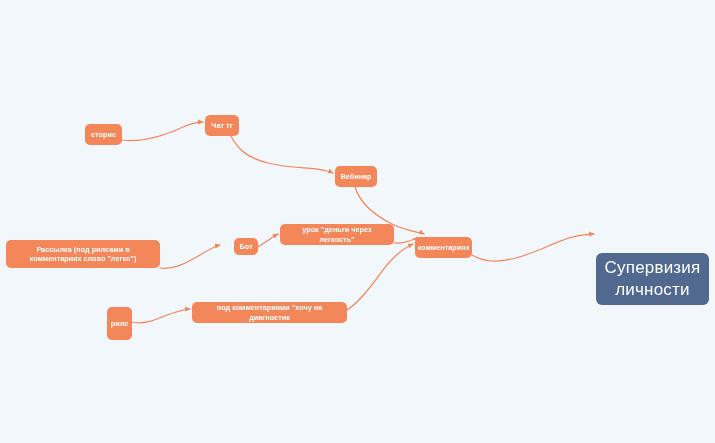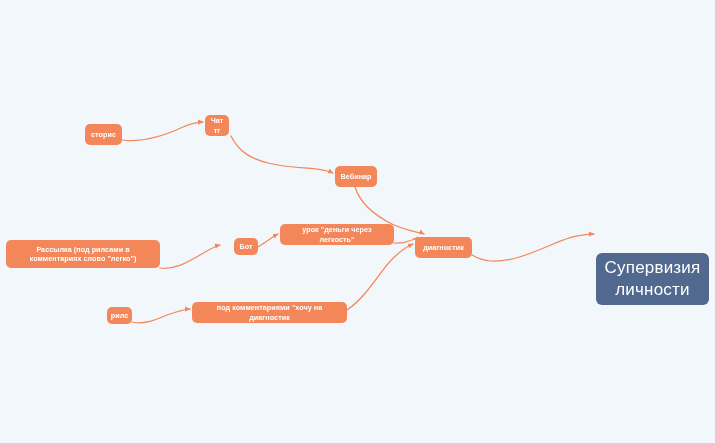--- a/index.html
+++ b/index.html
@@ -85,39 +85,39 @@
         <path d="M132,322 C144,325 155,320 167,315 C178,311 185,309 190,309"></path>
         <path d="M347,310 C362,300 374,282 386,266 C397,253 406,247 413,244"></path>
         <path d="M472,255 C484,262 496,263 516,258 C548,249 566,234 594,234"></path>
       </g>
   </svg>
 
   <div id="node-layer">
       <div class="node" style="left: 85px; top: 124px; width: 37px; height: 21px; background: rgb(244, 135, 90); color: rgb(255, 255, 255);">
         <span class="node-label">сторис</span>
       </div>
-      <div class="node" style="left: 205px; top: 115px; width: 24px; height: 21px; background: rgb(244, 135, 90); color: rgb(255, 255, 255);">
+      <div class="node" style="left: 205px; top: 115px; width: 34px; height: 21px; background: rgb(244, 135, 90); color: rgb(255, 255, 255);">
         <span class="node-label">Чат тг</span>
       </div>
       <div class="node" style="left: 335px; top: 166px; width: 42px; height: 21px; background: rgb(244, 135, 90); color: rgb(255, 255, 255);">
         <span class="node-label">Вебинар</span>
       </div>
       <div class="node" style="left: 6px; top: 240px; width: 154px; height: 28px; background: rgb(244, 135, 90); color: rgb(255, 255, 255);">
         <span class="node-label">Рассылка (под рилсами в комментариях слово "легко")</span>
       </div>
       <div class="node" style="left: 234px; top: 238px; width: 24px; height: 17px; background: rgb(244, 135, 90); color: rgb(255, 255, 255);">
         <span class="node-label">Бот</span>
       </div>
       <div class="node" style="left: 280px; top: 224px; width: 114px; height: 21px; background: rgb(244, 135, 90); color: rgb(255, 255, 255);">
         <span class="node-label">урок "деньги через легкость"</span>
       </div>
       <div class="node" style="left: 415px; top: 237px; width: 57px; height: 21px; background: rgb(244, 135, 90); color: rgb(255, 255, 255);">
-        <span class="node-label">диагностик</span>
+        <span class="node-label">комментариях</span>
       </div>
-      <div class="node" style="left: 107px; top: 307px; width: 25px; height: 17px; background: rgb(244, 135, 90); color: rgb(255, 255, 255);">
+      <div class="node" style="left: 107px; top: 307px; width: 25px; height: 33px; background: rgb(244, 135, 90); color: rgb(255, 255, 255);">
         <span class="node-label">рилс</span>
       </div>
       <div class="node" style="left: 192px; top: 302px; width: 155px; height: 21px; background: rgb(244, 135, 90); color: rgb(255, 255, 255);">
         <span class="node-label">под комментариями "хочу на диагностик</span>
       </div>
       <div class="node root" style="left: 596px; top: 225px; width: 113px; height: 52px; background: rgb(81, 104, 143); color: rgb(255, 255, 255); margin-top: 28px;">
         <span class="node-label">Супервизия
 личности</span>
       </div>
     </div>

